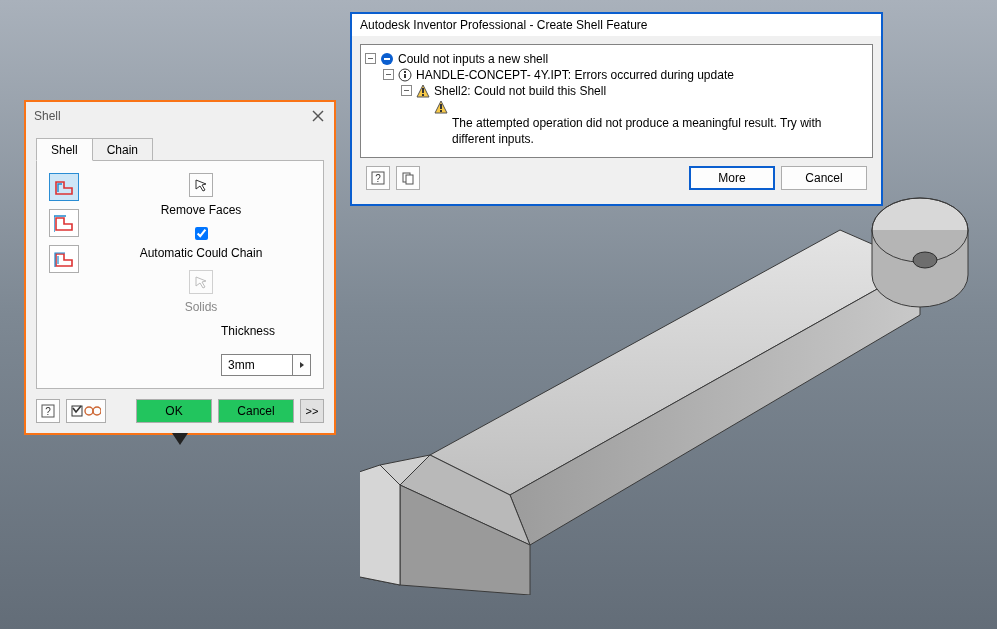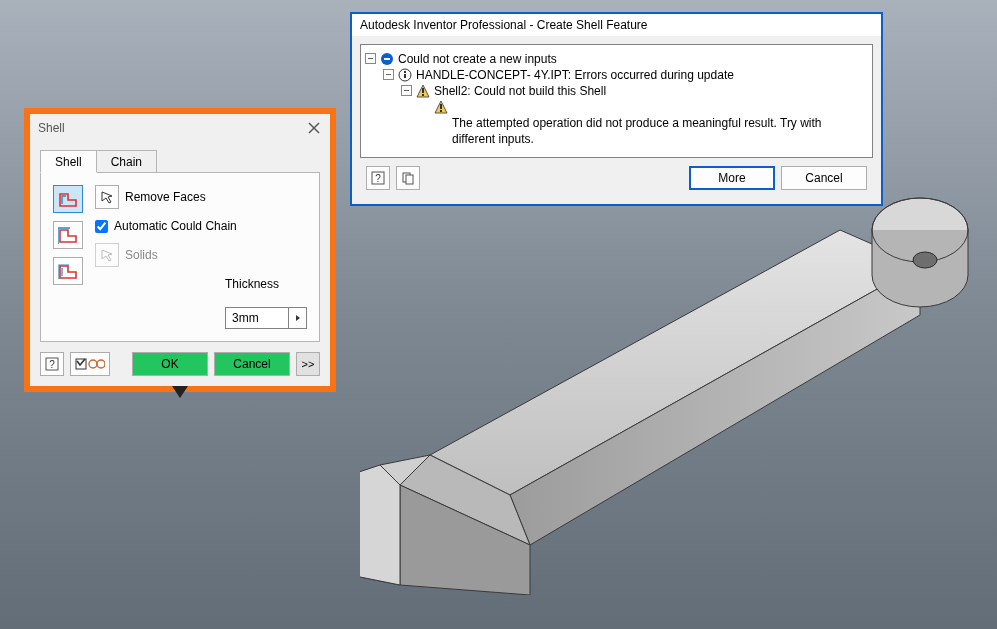--- a/index.html
+++ b/index.html
@@ -26,40 +26,40 @@
 .indent2 { padding-left: 36px; }
 .indent3 { padding-left: 54px; }
 .wrap { white-space: normal; margin-top: 16px; }
 .error-buttons { display: flex; align-items: center; padding: 8px 6px 6px 6px; gap: 6px; }
 .spacer { flex: 1; }
 .icon-btn { width: 24px; height: 24px; border: 1px solid #adadad; background: #fdfdfd; display: flex; align-items: center; justify-content: center; }
 .btn { min-width: 86px; height: 24px; border: 1px solid #adadad; background: #fdfdfd; font-size: 12px; cursor: pointer; }
 .btn.primary { border: 2px solid #0a5ecf; }
 
 
-.shell-dialog { position: absolute; left: 24px; top: 108px; width: 312px;
-  border: 6px solid #f97316; background: #f0f0f0; z-index: 10; font-size: 12px; }
+.shell-dialog { position: absolute; left: 24px; top: 100px; width: 312px;
+  border: 2px solid #f97316; background: #f0f0f0; z-index: 10; font-size: 12px; }
 .shell-title { display: flex; align-items: center; padding: 6px 8px; color: #555; }
 .shell-title .t { flex: 1; }
 .close-x { width: 16px; height: 16px; stroke: #555; stroke-width: 1.4; }
 .tabs { display: flex; padding: 8px 10px 0 10px; }
 .tab { padding: 4px 14px 3px 14px; border: 1px solid #b6b6b6; background: #f0f0f0; margin-right: -1px; font-size: 12px; cursor: pointer; position: relative; }
 .tab.active { background: #fcfcfc; border-bottom: 1px solid #fcfcfc; z-index: 2; }
 .tab-body { margin: -1px 10px 0 10px; border: 1px solid #b6b6b6; background: #fcfcfc; padding: 12px; display: flex; gap: 12px; }
 .mode-col { display: flex; flex-direction: column; gap: 8px; }
 .mode-btn { width: 30px; height: 28px; border: 1px solid #adadad; background: #fff; display:flex;align-items:center;justify-content:center; }
 .mode-btn.sel { background: #cde6f7; border-color: #2a8dd4; }
 .opt-col { display: flex; flex-direction: column; gap: 10px; flex: 1; }
-.opt-row { display: flex; align-items: center; gap: 6px; }
+.opt-row { display: flex; align-items: center; gap: 6px; flex-direction: column; }
 .pick-btn { width: 24px; height: 24px; border: 1px solid #adadad; background: #fdfdfd; display:flex;align-items:center;justify-content:center; }
 .chk { width: 13px; height: 13px; }
 .thickness-block { align-self: flex-end; }
 .thk-label { margin-bottom: 16px; }
 .thk-input { display: flex; }
-.thk-input input { width: 64px; height: 22px; border: 1px solid #828282; padding: 0 6px; font-size: 12px; }
+.thk-input input { width: 72px; height: 22px; border: 1px solid #828282; padding: 0 6px; font-size: 12px; }
 .thk-spin { width: 18px; height: 22px; border: 1px solid #828282; border-left: none; background: #fdfdfd; display:flex;align-items:center;justify-content:center; }
 .shell-buttons { display: flex; align-items: center; gap: 6px; padding: 10px; }
 .sbtn { min-width: 76px; height: 24px; border: 1px solid #adadad; background: #22c55e; font-size: 12px; cursor: pointer; }
 .exp-btn { width: 24px; height: 24px; border: 1px solid #adadad; background: #e1e1e1; font-size: 11px; cursor:pointer; }
 .caret { position: absolute; left: 50%; transform: translateX(-50%); bottom: -12px; width:0;height:0;border-left:8px solid transparent;border-right:8px solid transparent;border-top:12px solid #222; }
 
 
 .ico-blue { fill: #0a5ecf; }
 .ico-yellow { fill: #f7c948; }
 </style>
@@ -101,21 +101,21 @@
   <div class="error-body">
     <div class="tree-panel">
       <div class="tree-row">
         <div class="exp">–</div>
         <span class="node-icon">
           <svg viewBox="0 0 14 14">
               <circle cx="7" cy="7" r="6" class="ico-blue"></circle>
               <rect x="4" y="6" width="6" height="2" fill="#fff"></rect>
             </svg>
         </span>
-        <span class="text">Could not create a new inputs</span>
+        <span class="text">Could not inputs a new shell</span>
       </div>
       <div class="tree-row indent1">
         <div class="exp">–</div>
         <span class="node-icon">
           <svg viewBox="0 0 14 14">
               <circle cx="7" cy="7" r="6" fill="#fff" stroke="#333"></circle>
               <rect x="6" y="6" width="2" height="4" fill="#333"></rect>
               <rect x="6" y="3" width="2" height="2" fill="#333"></rect>
             </svg>
         </span>

